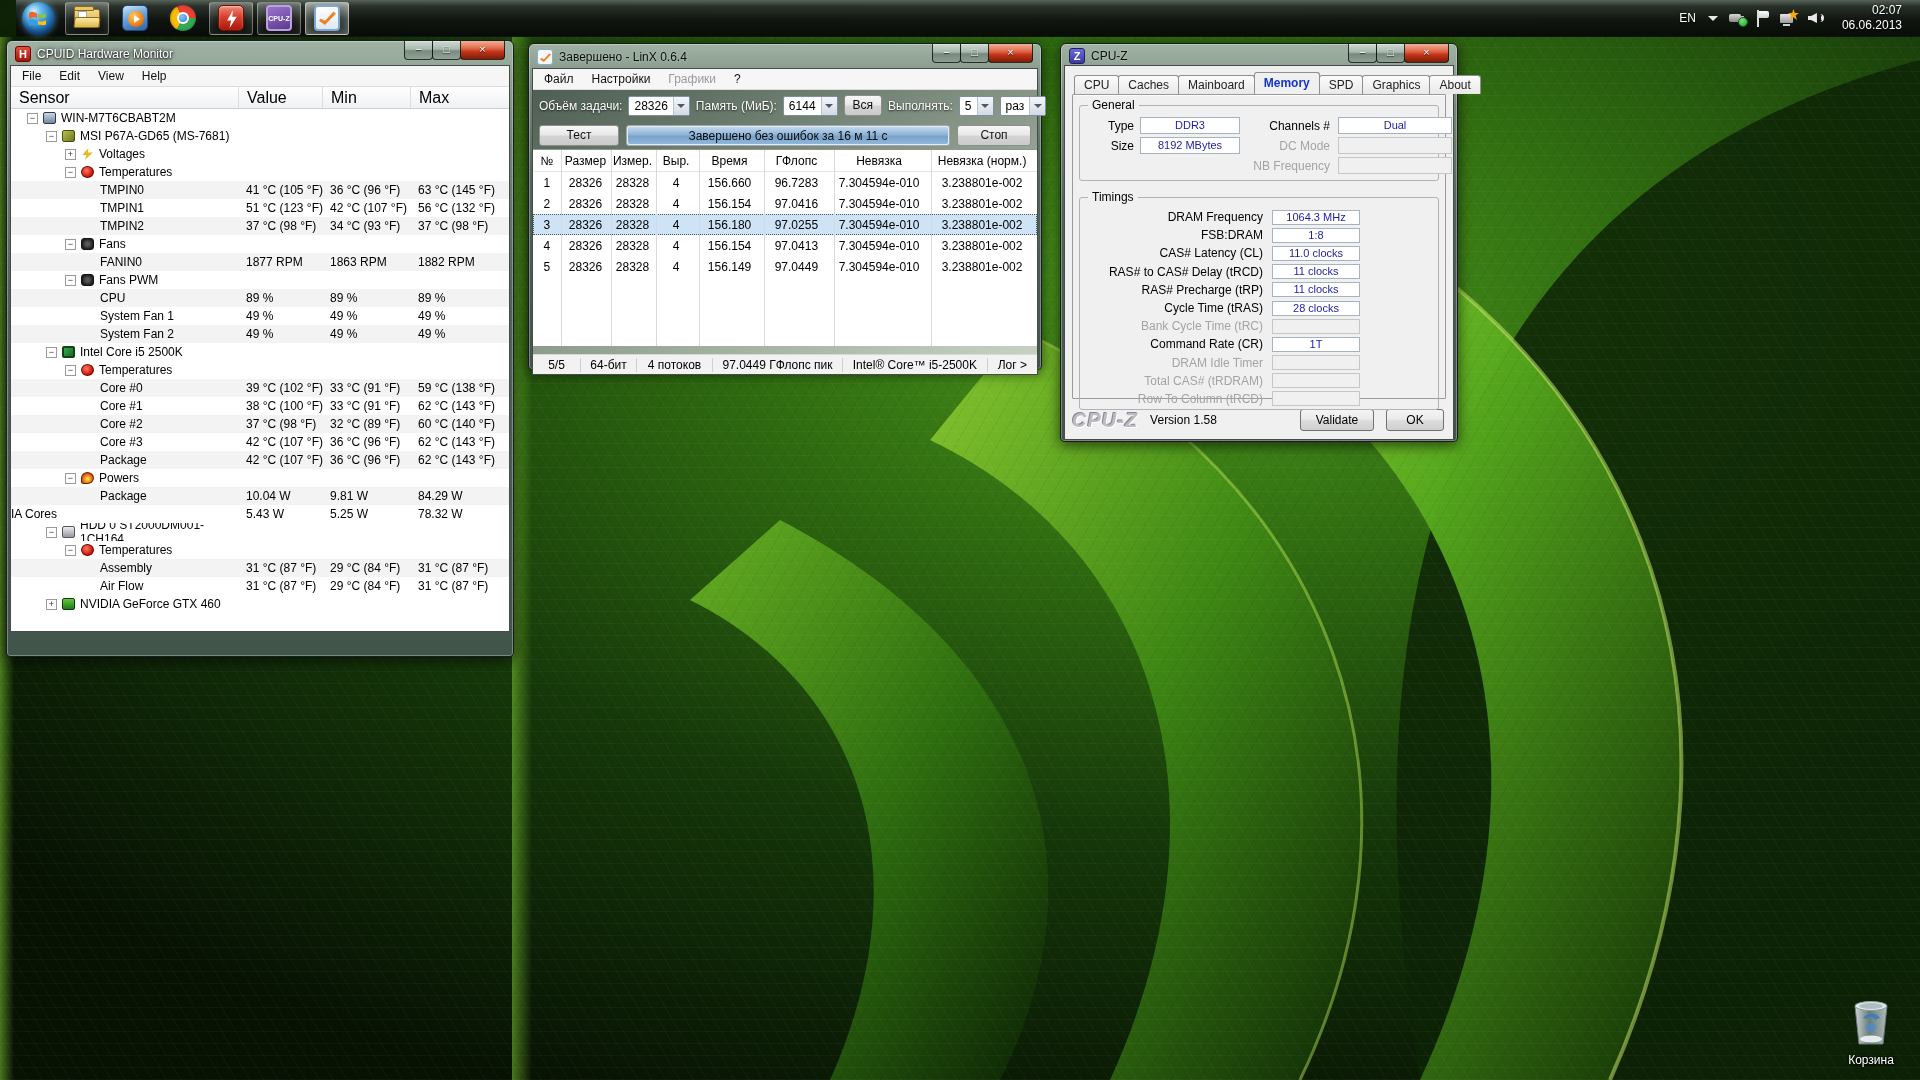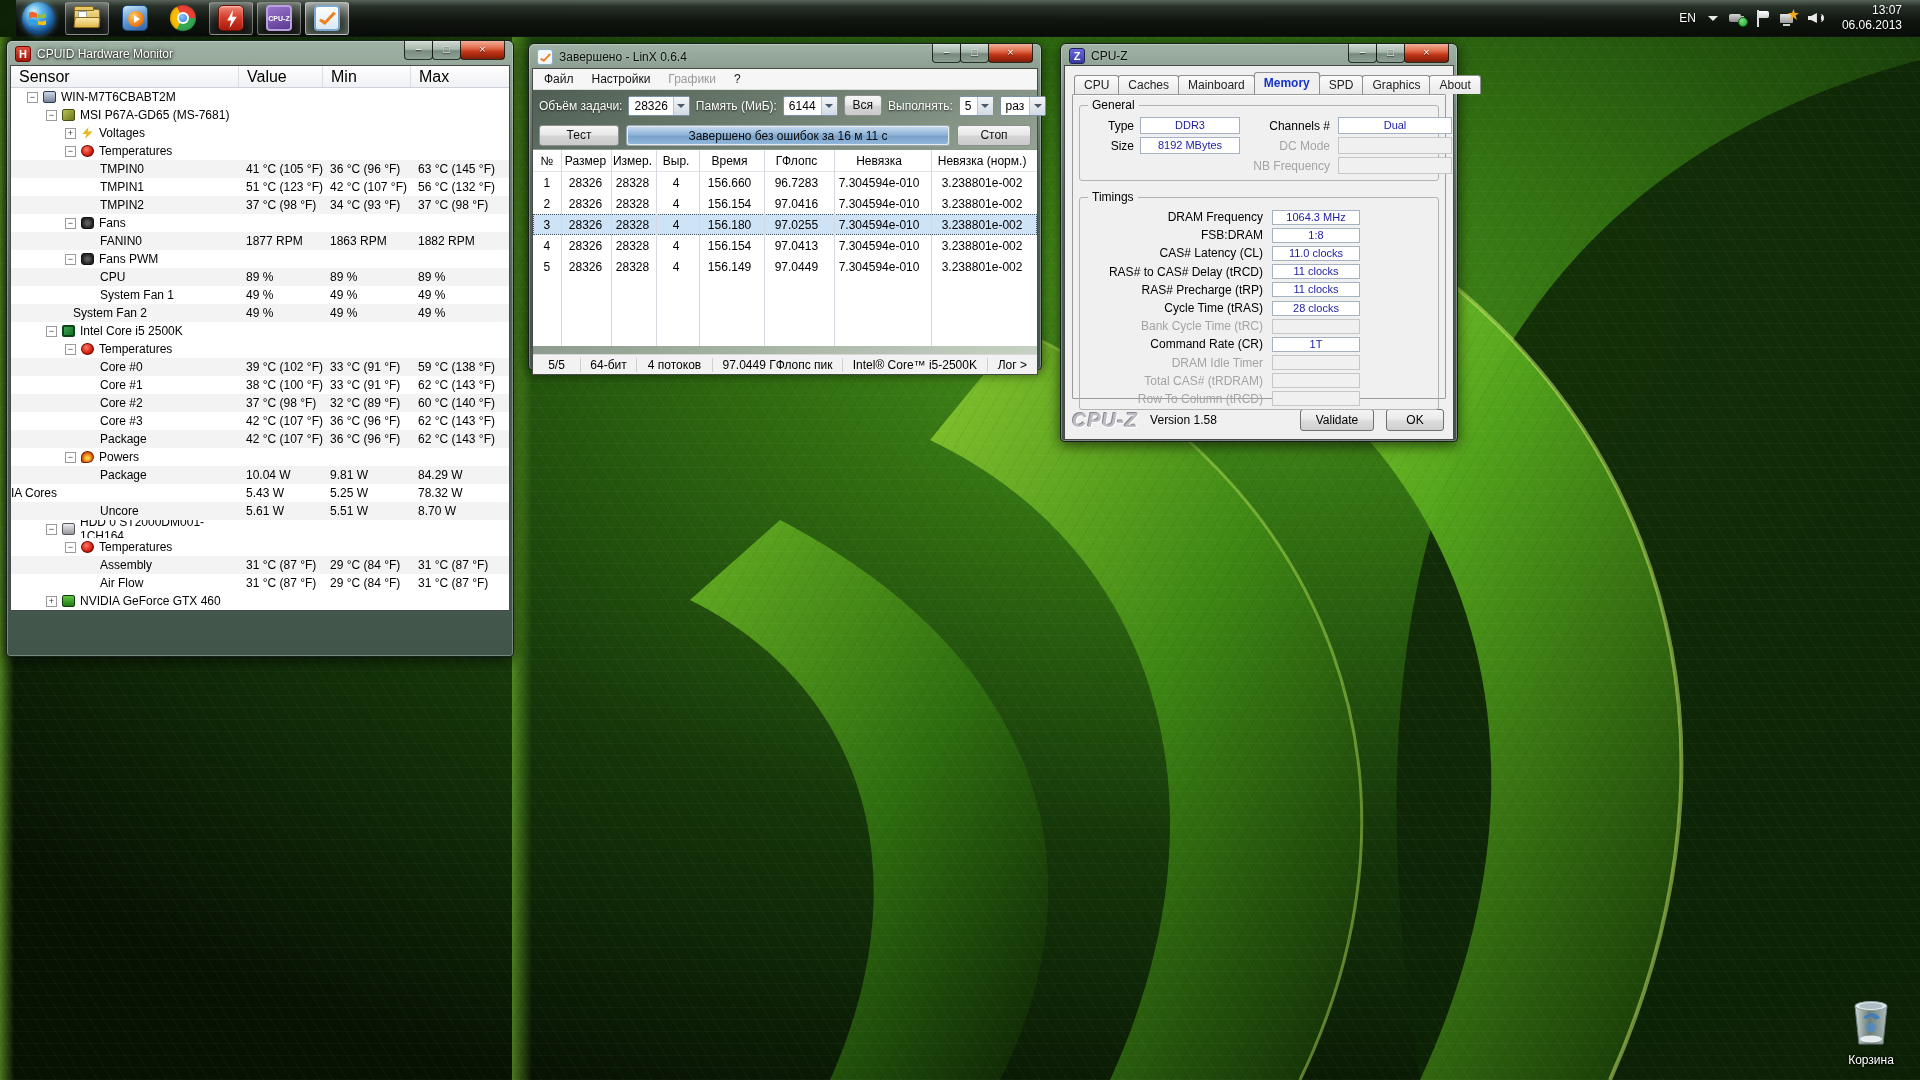--- a/index.html
+++ b/index.html
@@ -324,40 +324,46 @@
           <span class="scr"></span>
           <span class="base"></span>
           <span class="star"></span>
         </span>
       <span class="ti-vol">
           <span class="spk"></span>
           <span class="w1"></span>
           <span class="w2"></span>
         </span>
       <div class="tray-clock">
-        <div>13:07</div>
+        <div>02:07</div>
         <div>06.06.2013</div>
       </div>
       <div class="show-desktop"></div>
     </div>
   </div>
 
   <div class="win" id="hwm">
     <div class="titlebar">
       <div class="win-icon wi-h">
           <span>H</span>
         </div>
       <span class="title-text title-light">CPUID Hardware Monitor</span>
       <div class="caption-btns">
         <div class="cap-btn">−</div>
         <div class="cap-btn">□</div>
         <div class="cap-btn close">×</div>
       </div>
     </div>
     <div class="win-content">
+      <div class="menubar">
+        <span class="menu-item">File</span>
+        <span class="menu-item">Edit</span>
+        <span class="menu-item">View</span>
+        <span class="menu-item">Help</span>
+      </div>
       <div class="hwm-header">
         <div class="hwm-hcell hc-sensor">Sensor</div>
         <div class="hwm-hcell hc-value">Value</div>
         <div class="hwm-hcell hc-min">Min</div>
         <div class="hwm-hcell hc-max">Max</div>
       </div>
       <div class="hwm-rows">
           <div class="hwm-row">
             <div class="hwm-tree" style="padding-left: 16px;">
               <span class="expander">−</span>
@@ -460,21 +466,21 @@
           </div>
           <div class="hwm-row">
             <div class="hwm-tree" style="padding-left: 89px;">
               <span>System Fan 1</span>
             </div>
             <div class="hwm-cell c-value">49 %</div>
             <div class="hwm-cell c-min">49 %</div>
             <div class="hwm-cell c-max">49 %</div>
           </div>
           <div class="hwm-row shaded">
-            <div class="hwm-tree" style="padding-left: 62px;">
+            <div class="hwm-tree" style="padding-left: 89px;">
               <span>System Fan 2</span>
             </div>
             <div class="hwm-cell c-value">49 %</div>
             <div class="hwm-cell c-min">49 %</div>
             <div class="hwm-cell c-max">49 %</div>
           </div>
           <div class="hwm-row">
             <div class="hwm-tree" style="padding-left: 35px;">
               <span class="expander">−</span>
               <span class="tree-icon i-cpu"></span>
@@ -552,28 +558,20 @@
             <div class="hwm-cell c-min">9.81 W</div>
             <div class="hwm-cell c-max">84.29 W</div>
           </div>
           <div class="hwm-row">
             <div class="hwm-tree" style="">
               <span>IA Cores</span>
             </div>
             <div class="hwm-cell c-value">5.43 W</div>
             <div class="hwm-cell c-min">5.25 W</div>
             <div class="hwm-cell c-max">78.32 W</div>
-          </div>
-          <div class="hwm-row shaded">
-            <div class="hwm-tree" style="padding-left: 89px;">
-              <span>Uncore</span>
-            </div>
-            <div class="hwm-cell c-value">5.61 W</div>
-            <div class="hwm-cell c-min">5.51 W</div>
-            <div class="hwm-cell c-max">8.70 W</div>
           </div>
           <div class="hwm-row">
             <div class="hwm-tree" style="padding-left: 35px;">
               <span class="expander">−</span>
               <span class="tree-icon i-hdd"></span>
               <span>HDD 0 ST2000DM001-1CH164</span>
             </div>
             <div class="hwm-cell c-value"></div>
             <div class="hwm-cell c-min"></div>
             <div class="hwm-cell c-max"></div>

